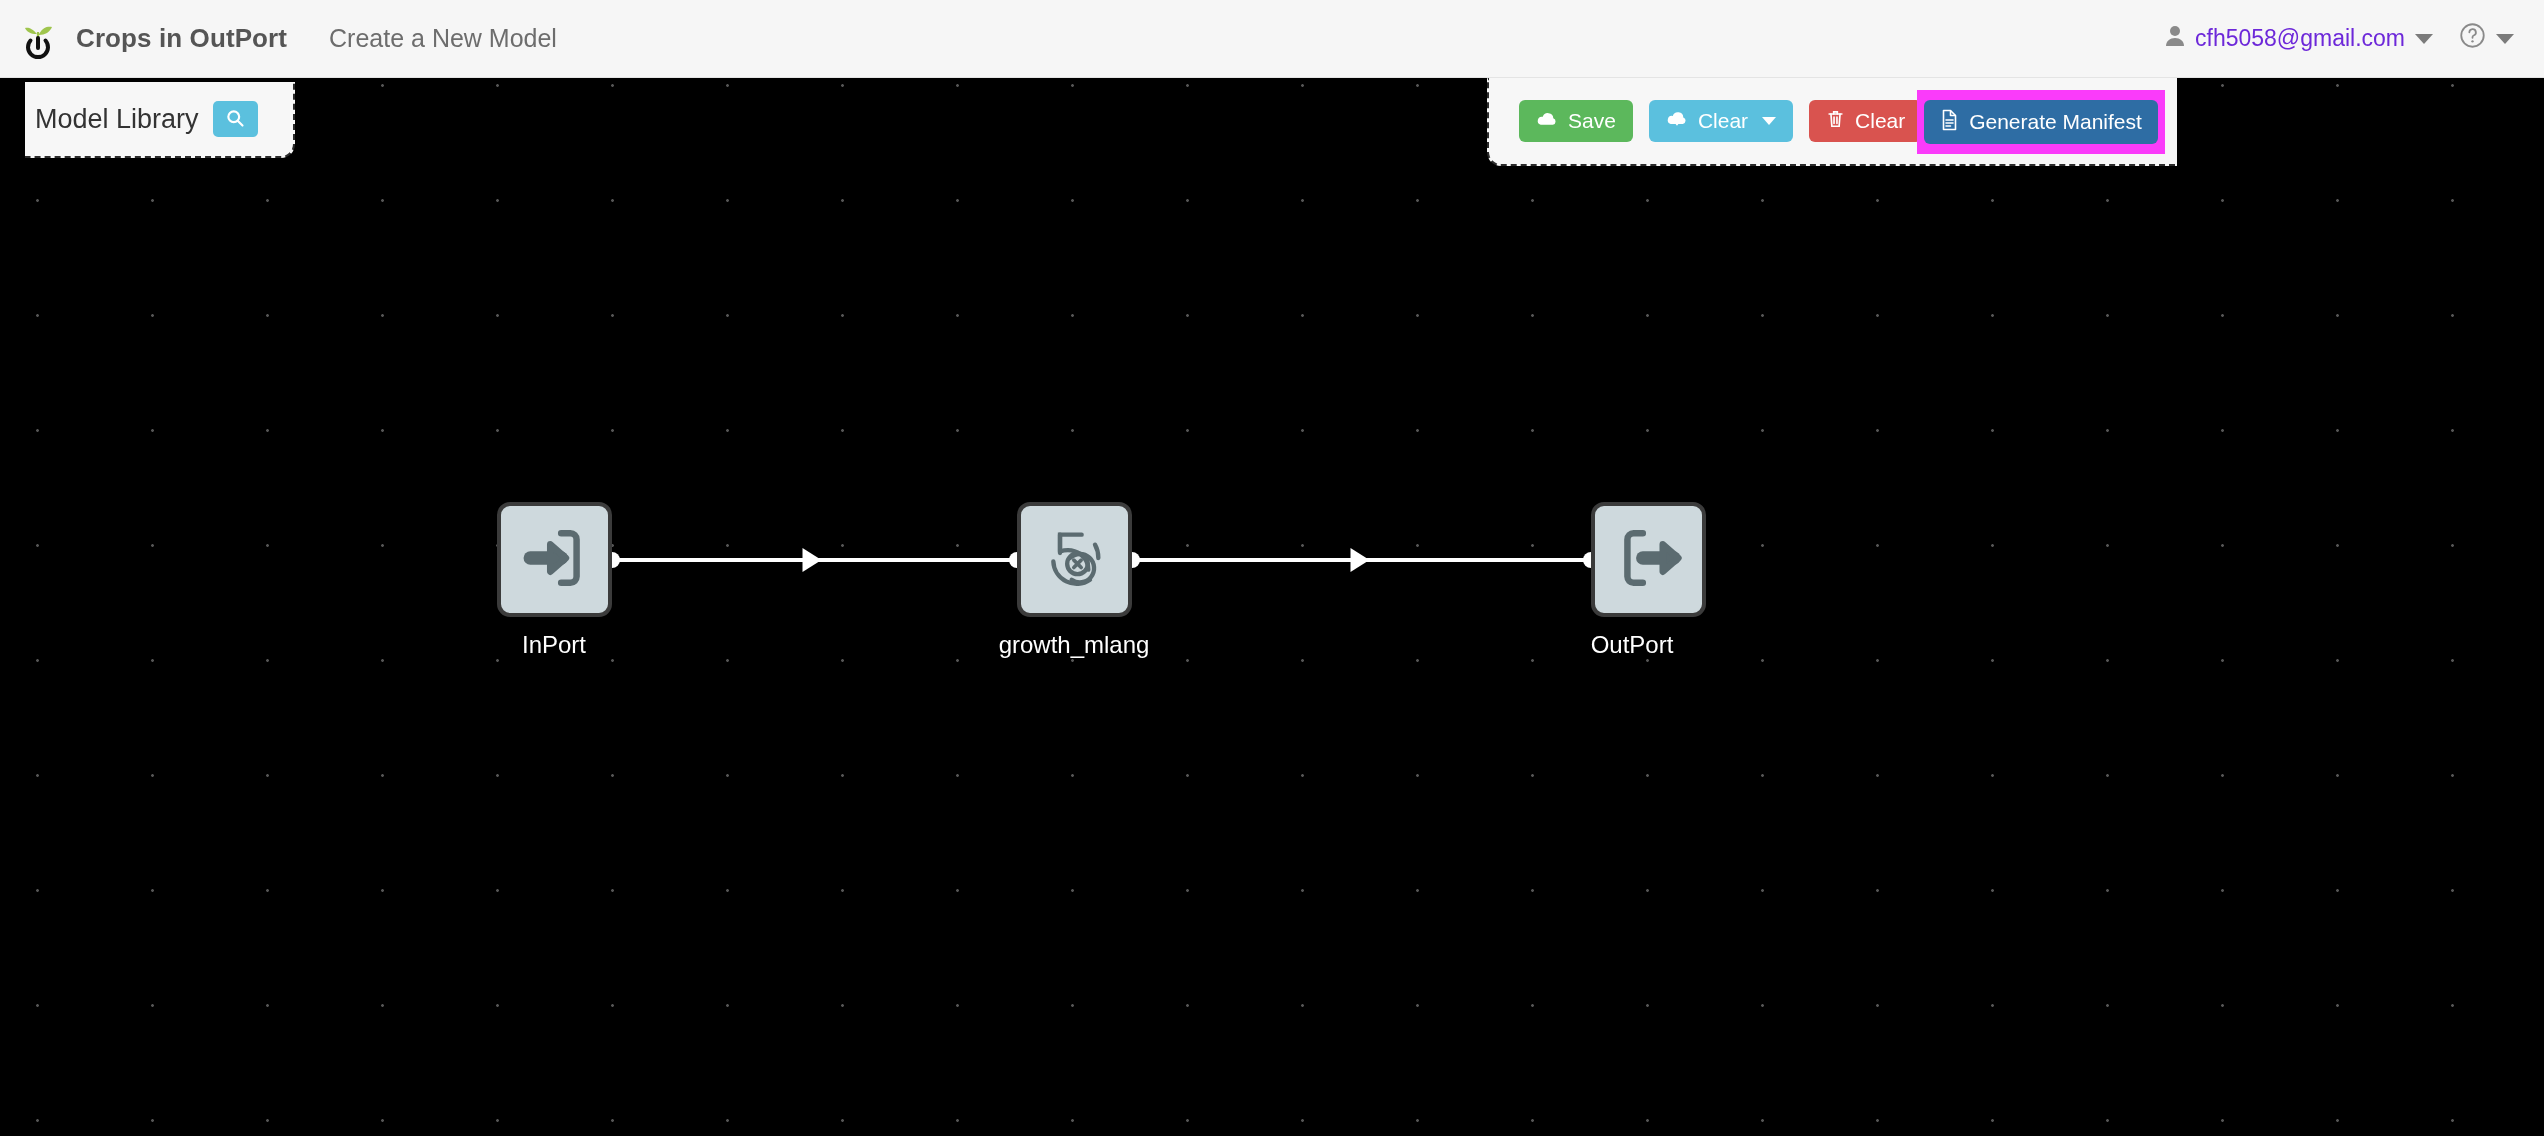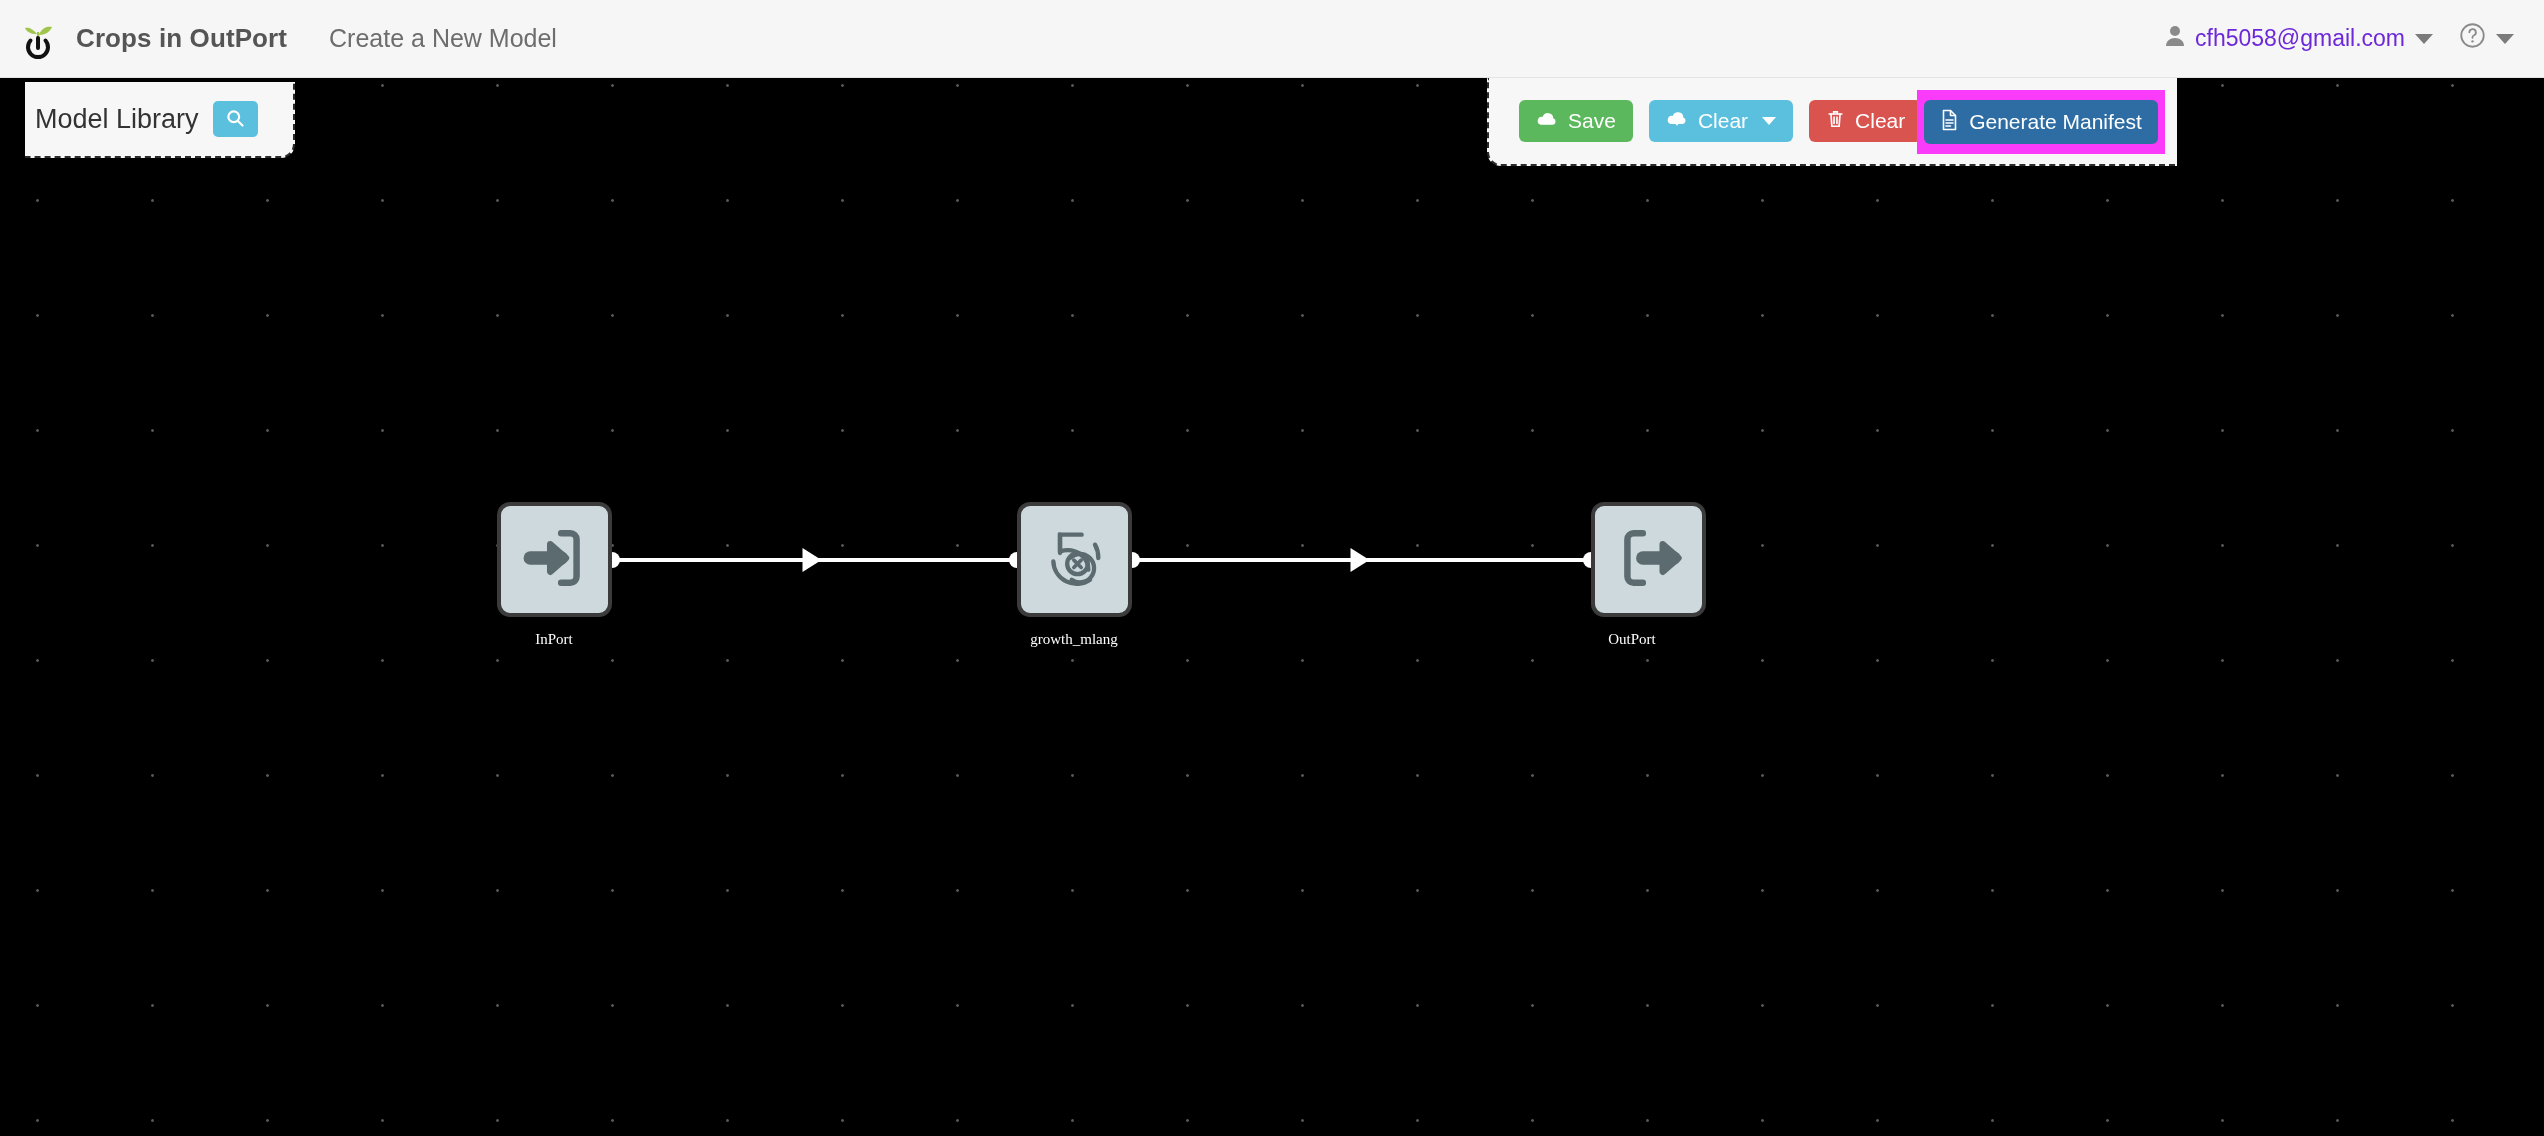--- a/index.html
+++ b/index.html
@@ -128,22 +128,22 @@
     position: absolute;
     width: 115px; height: 115px;
     background: #ced9dd;
     border: 4px solid #3b3b3b;
     border-radius: 13px;
     display: flex; align-items: center; justify-content: center;
   }
   .node-label {
     position: absolute;
     color: #fff;
-    font-family: Liberation Serif, serif;
-    font-size: 15px;
+    font-family: Liberation Sans, sans-serif;
+    font-size: 24px;
     white-space: nowrap;
     text-align: right;
     transform: translateX(-50%);
   }
   .port {
     position: absolute;
     width: 16px; height: 16px;
     background: #fff; border-radius: 50%;
     transform: translate(-50%, -50%);
   }

